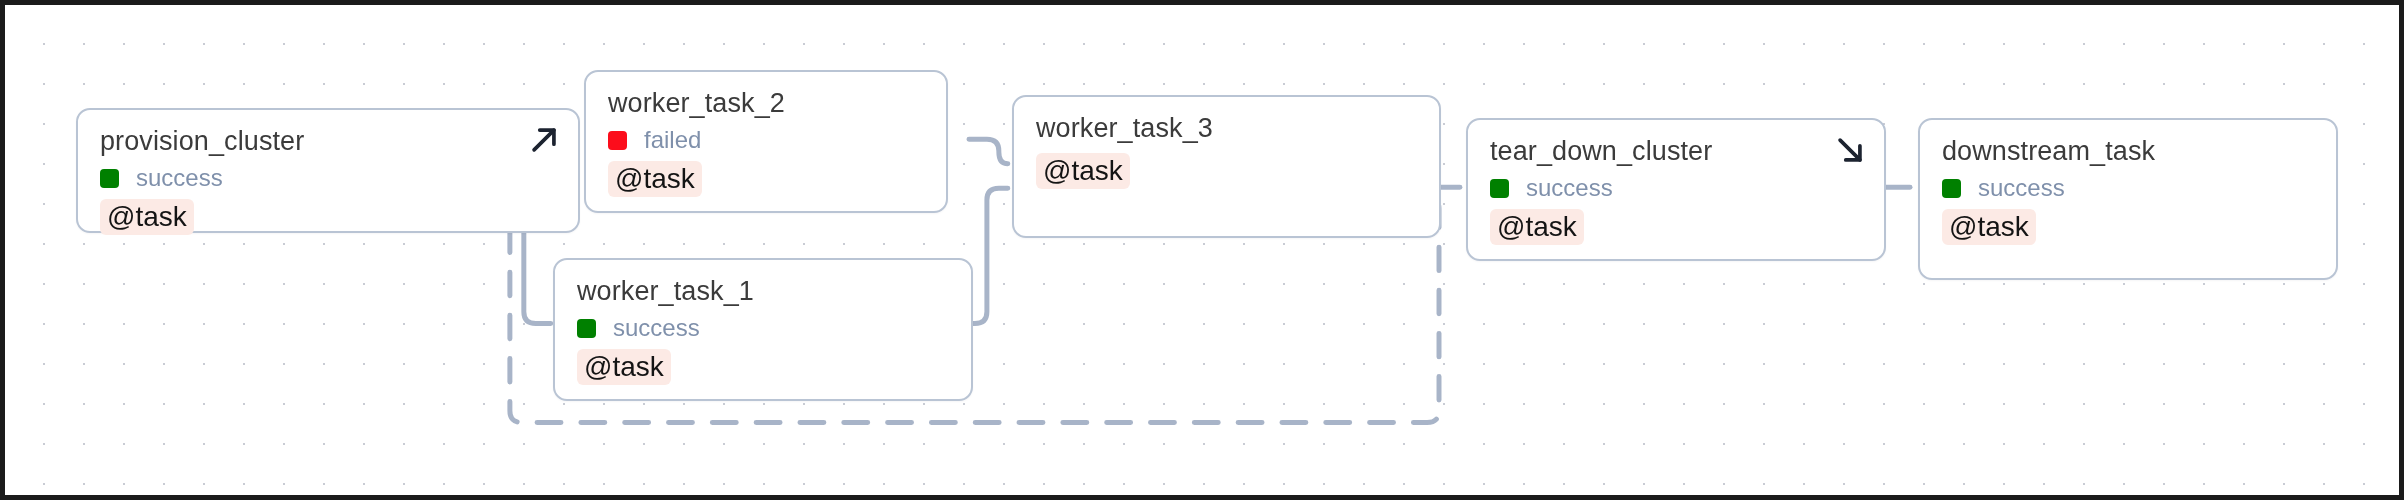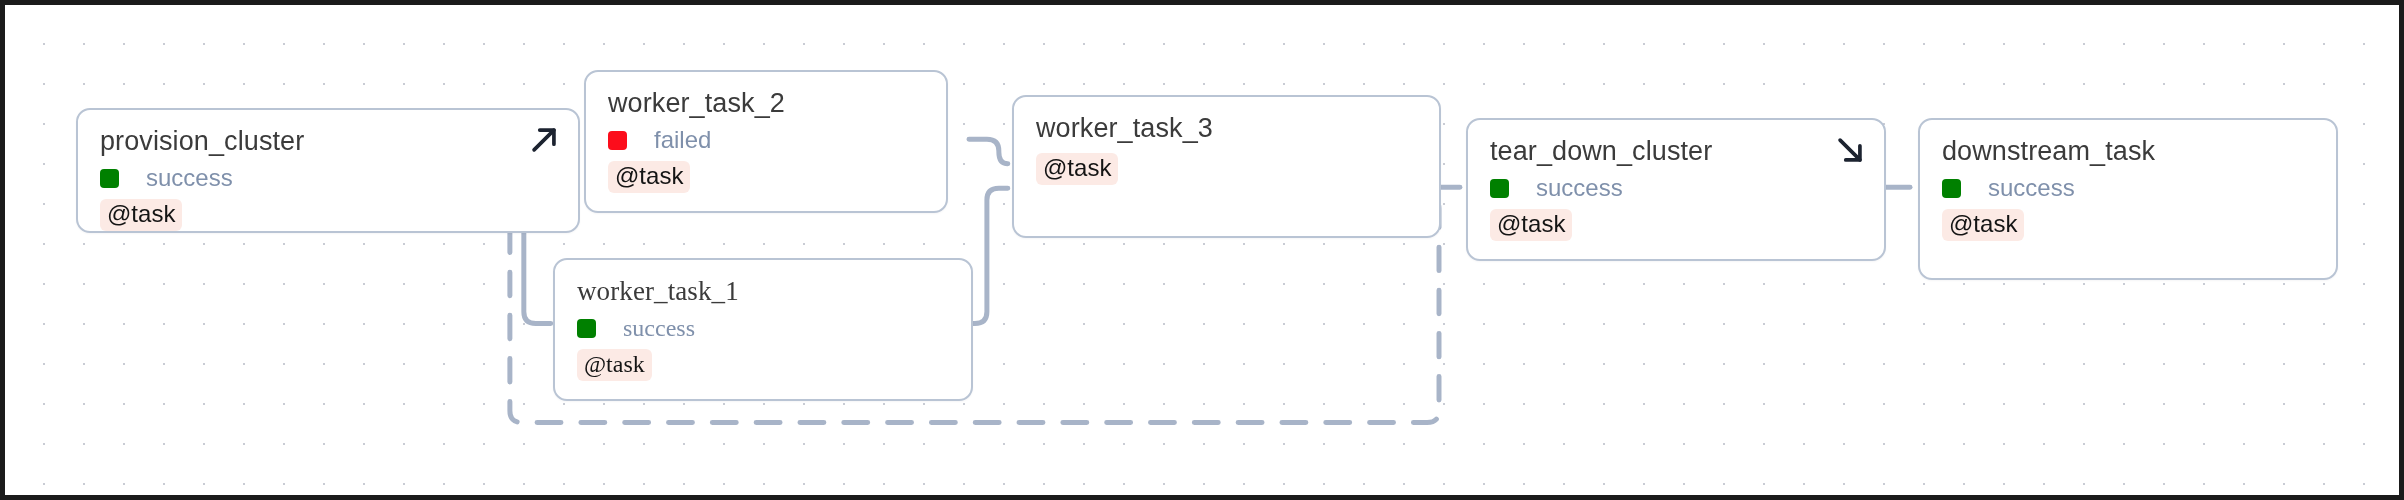--- a/index.html
+++ b/index.html
@@ -43,41 +43,41 @@
     font-size: 27px;
     color: #3b3b3b;
     line-height: 1.15;
     letter-spacing: 0.1px;
     white-space: nowrap;
   }
   .node-status-row {
     display: flex;
     align-items: center;
     margin-top: 9px;
-    gap: 27px;
+    gap: 17px;
   }
   .status-chip {
     width: 19px;
     height: 19px;
     border-radius: 4px;
     flex: none;
     display: block;
   }
   .status-label {
     font-size: 24px;
     color: #7f90ab;
     line-height: 1;
     white-space: nowrap;
   }
   .node-tag-row {
     margin-top: 9px;
   }
   .node-tag {
     display: inline-block;
-    font-size: 24px;
+    font-size: 28px;
     color: #141414;
     background: #fceae5;
     border-radius: 6px;
     padding: 2px 7px 3px 7px;
     line-height: 1.12;
   }
   .node-arrow {
     position: absolute;
     top: 13px;
     right: 17px;
@@ -133,21 +133,21 @@
     <div class="node-title">worker_task_2</div>
     <div class="node-status-row">
       <span class="status-chip" style="background:#fc0d1b;"></span>
       <span class="status-label">failed</span>
     </div>
     <div class="node-tag-row">
       <span class="node-tag">@task</span>
     </div>
   </div>
 
-  <div class="node" style="left:548px; top:253px; width:420px; height:143px;font-family:Liberation Serif, serif;">
+  <div class="node" style="left:548px; top:253px; width:420px; height:143px;">
     <div class="node-title">worker_task_1</div>
     <div class="node-status-row">
       <span class="status-chip" style="background:#008000;"></span>
       <span class="status-label">success</span>
     </div>
     <div class="node-tag-row">
       <span class="node-tag">@task</span>
     </div>
   </div>
 

